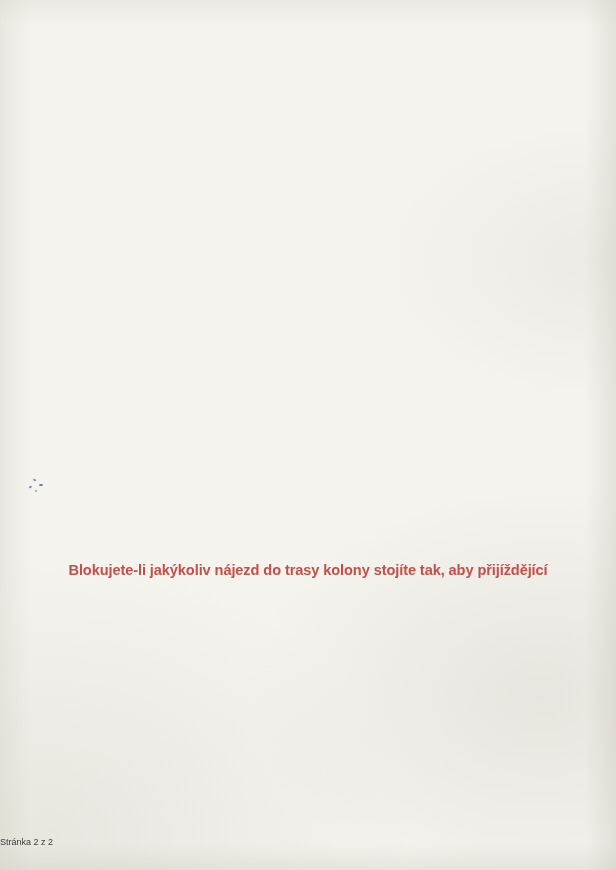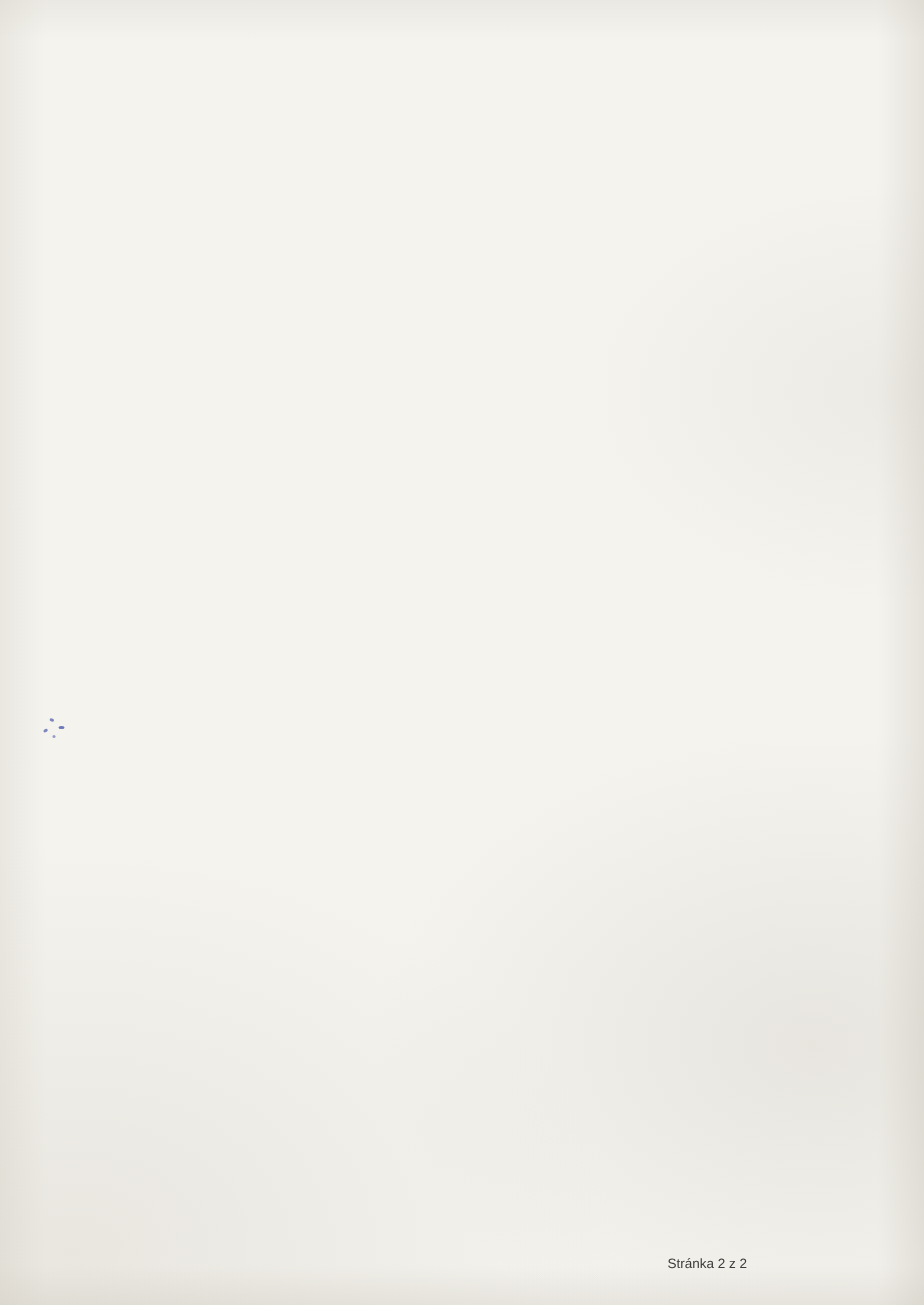--- a/index.html
+++ b/index.html
@@ -19,21 +19,21 @@
     border-collapse:collapse; table-layout:fixed;
     border:2px solid var(--border);
   }
   .warning {
     position:absolute; top:559px; left:28px; width:560px;
     text-align:center; font-weight:700; font-size:14.6px;
     line-height:1.6; color:var(--red); letter-spacing:-0.1px;
   }
   .footer {
     position:absolute; top:837px; left:0; width:498px;
-    text-align:right; font-size:9px; color:#3c3c3c;
+    text-align:left; font-size:9px; color:#3c3c3c;
   }
   .pen { position:absolute; left:26px; top:474px; width:22px; height:22px; }
   .pen i {
     position:absolute; display:block; width:3px; height:2.4px;
     background:var(--pen); border-radius:50%; opacity:0.75;
   }
   .pen i:nth-child(1){ left:7px;  top:5px;  transform:rotate(20deg); }
   .pen i:nth-child(2){ left:13px; top:10px; width:4px; opacity:0.85; }
   .pen i:nth-child(3){ left:3px;  top:12px; transform:rotate(-30deg); }
   .pen i:nth-child(4){ left:9px;  top:16px; width:2.4px; opacity:0.6; }
@@ -53,15 +53,16 @@
 </table>
 
 <div class="pen">
   <i></i>
   <i></i>
   <i></i>
   <i></i>
 </div>
 
 <div class="warning">
+  <div>Blokujete-li jakýkoliv nájezd do trasy kolony stojíte tak, aby přijíždějící</div>
 </div>
 
 <div class="footer">Stránka 2 z 2</div>
 
 </body></html>

